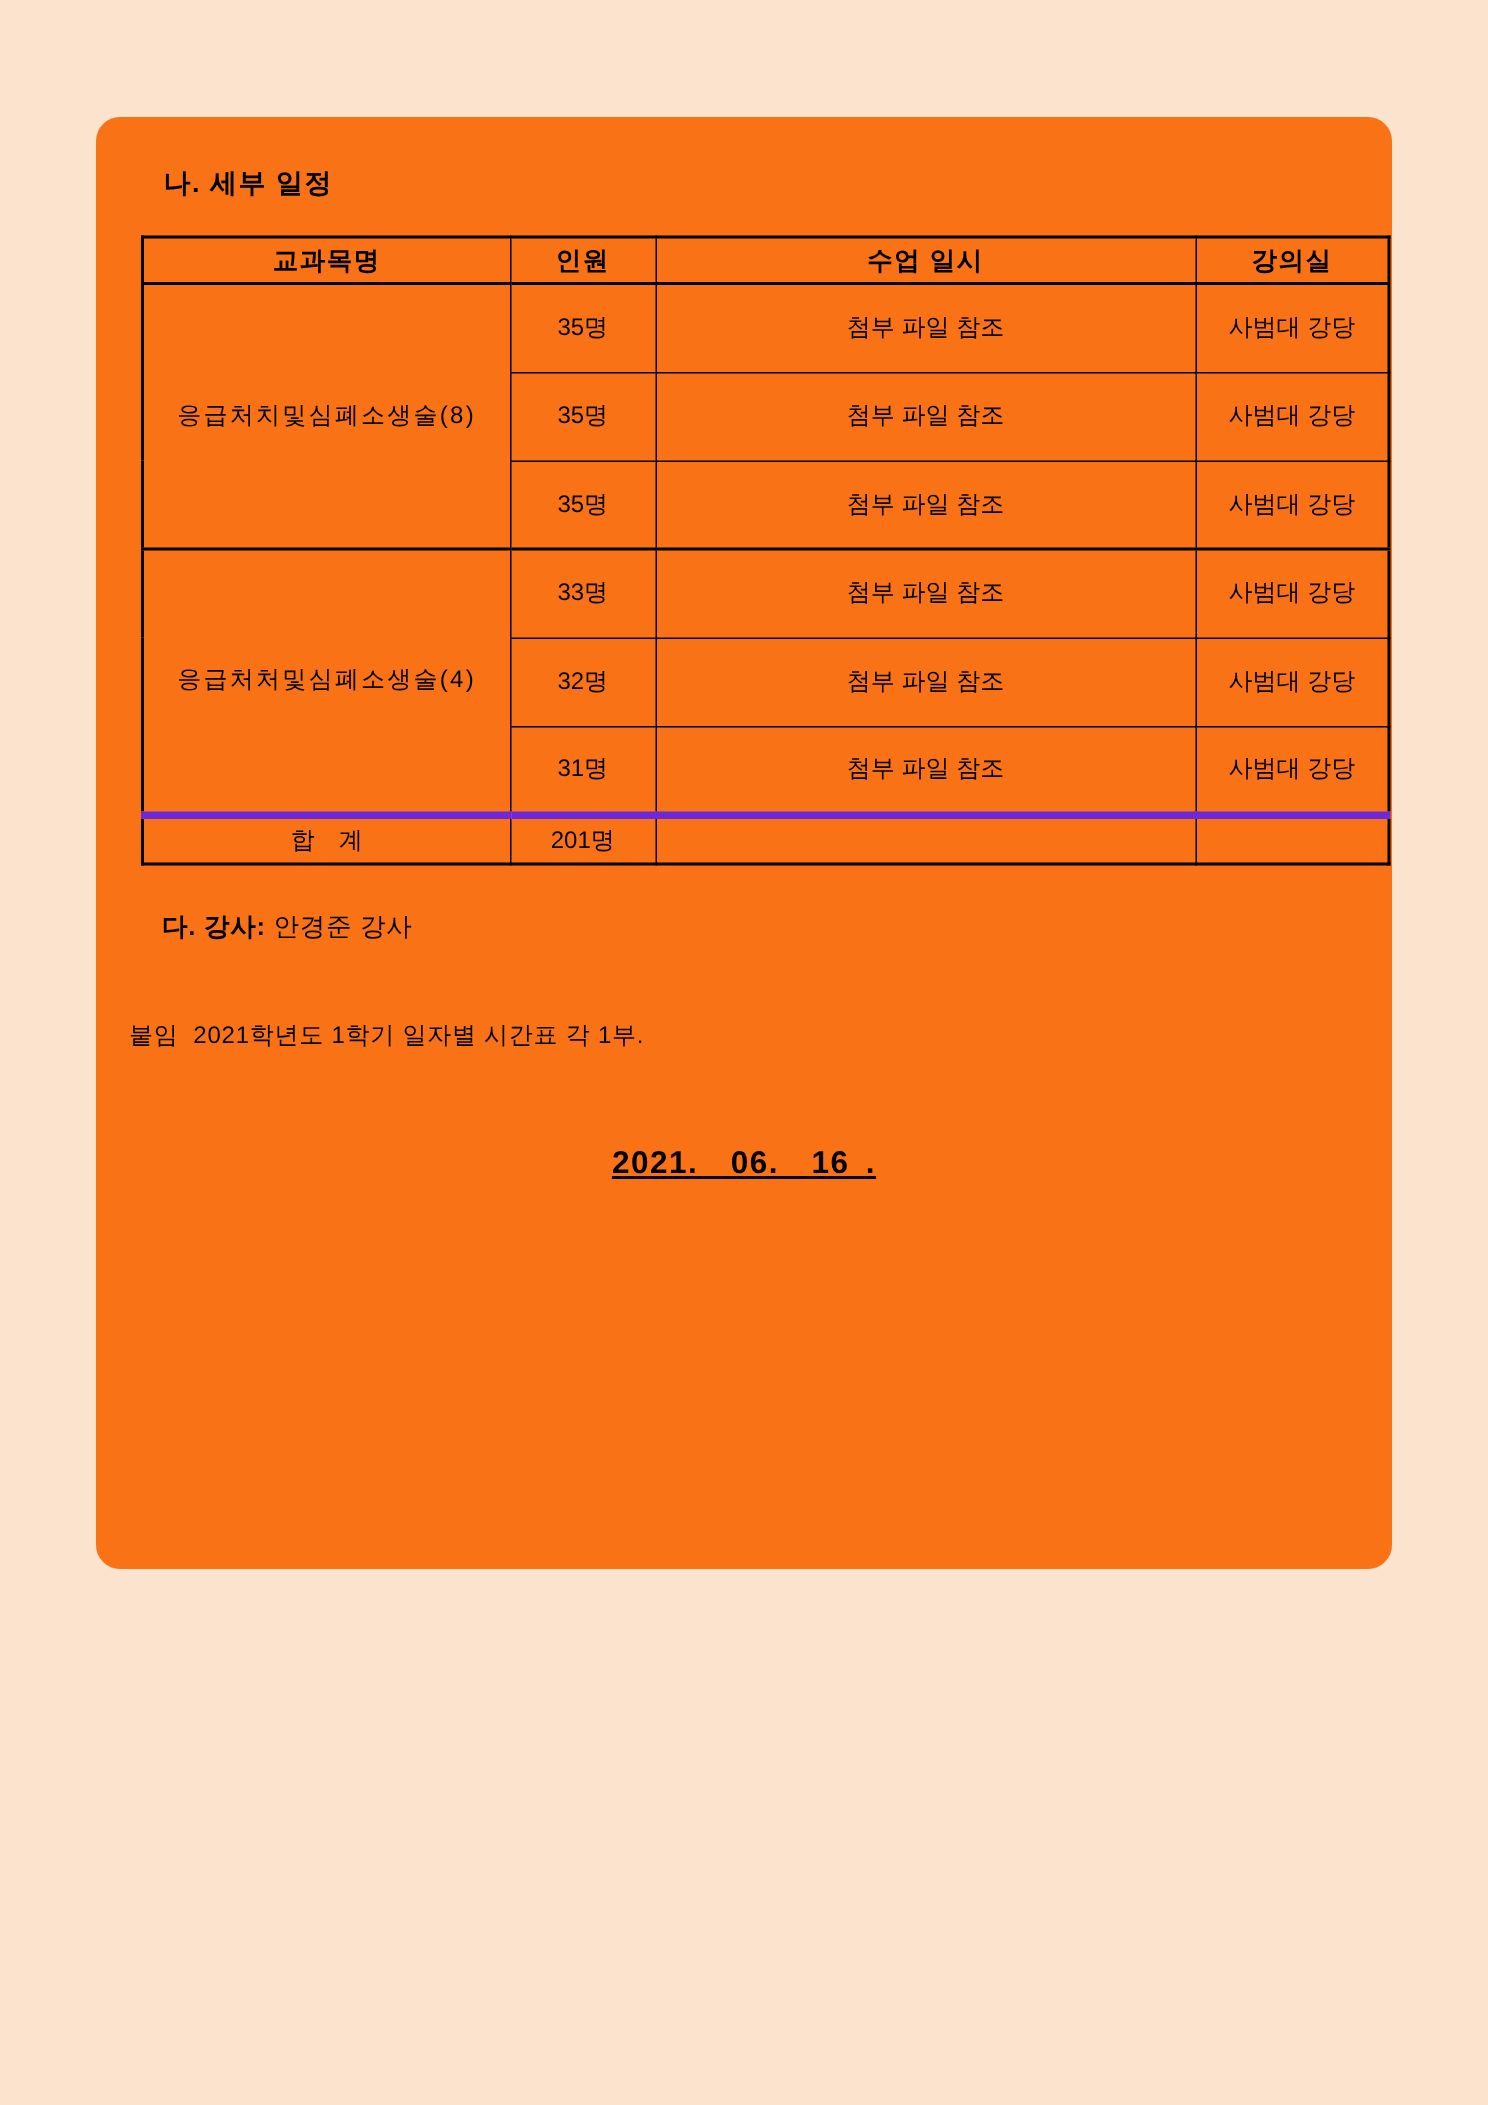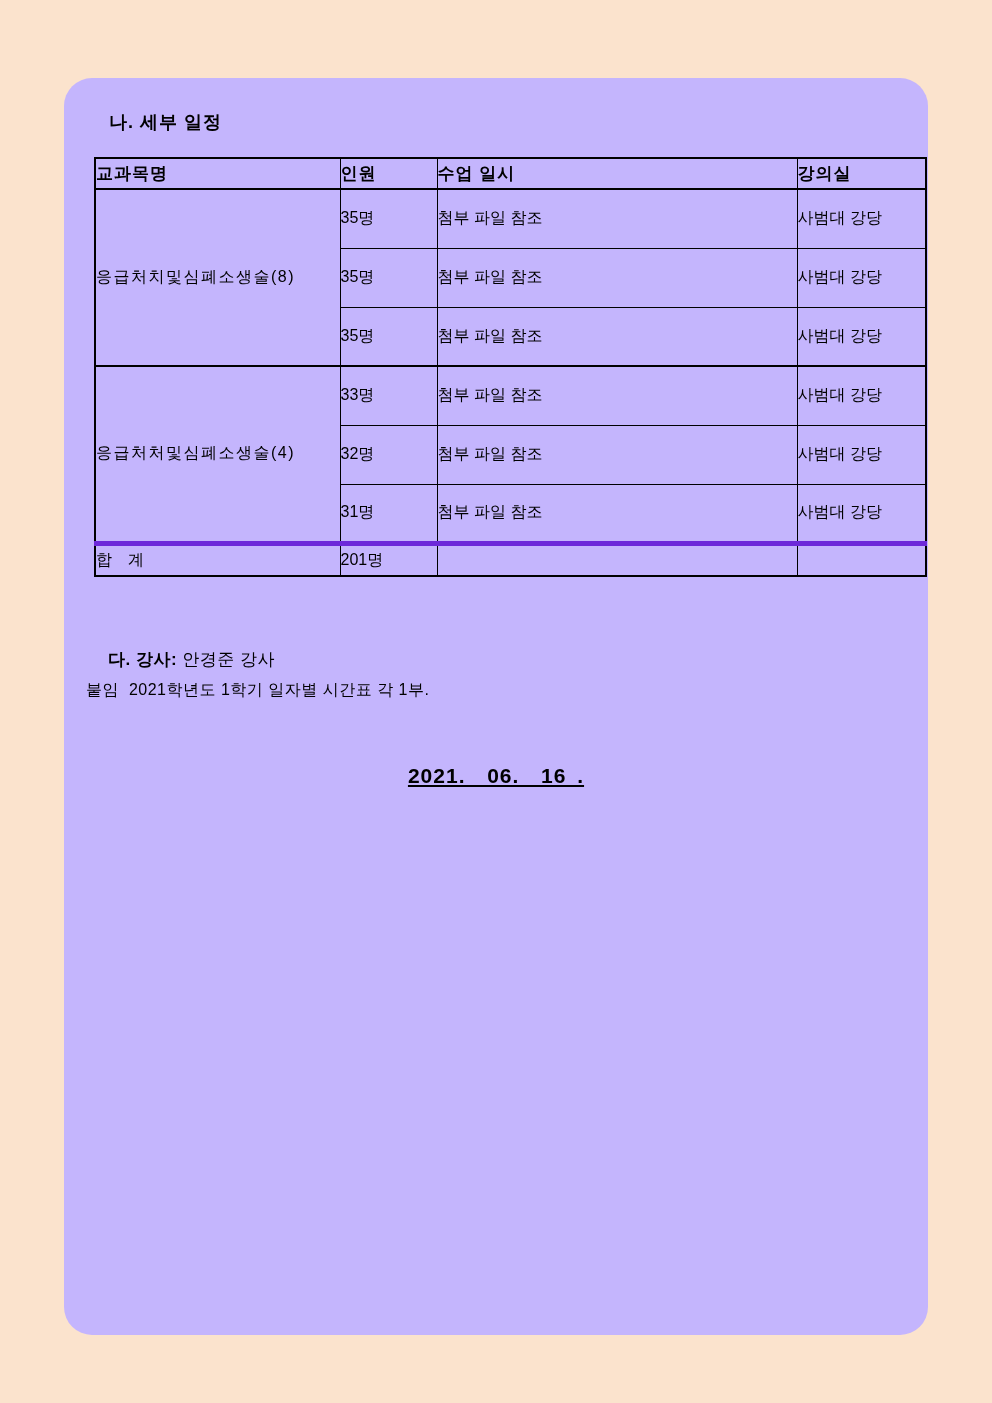--- a/index.html
+++ b/index.html
@@ -6,24 +6,24 @@
   html, body {
     width: 992px;
     height: 1403px;
     background: #fbe3cd;
     font-family: "Liberation Sans", "DejaVu Sans", sans-serif;
     color: #000;
   }
   .paper {
     position: relative;
     width: 864px;
-    height: 1257px;
+    height: 968px;
     margin: 78px auto 0 64px;
-    background: #c4b5fd;
-    border-radius: 28px;
+    background: #f97316;
+    border-radius: 16px;
   }
   .section-heading {
     position: absolute;
     left: 45px;
     top: 110px;
     font-size: 18px;
     font-weight: bold;
     letter-spacing: 1px;
     white-space: pre;
   }
@@ -34,21 +34,21 @@
     position: absolute;
     left: 30px;
     top: 79px;
     width: 831px;
     border-collapse: collapse;
     table-layout: fixed;
     border: 2px solid #000;
   }
   table.schedule th, table.schedule td {
     border: 1px solid #000;
-    text-align: left;
+    text-align: center;
     vertical-align: middle;
     font-size: 16px;
     white-space: pre;
     overflow: hidden;
   }
   table.schedule thead th {
     height: 31px;
     font-size: 17px;
     font-weight: bold;
     border-bottom: 2px solid #000;
@@ -61,21 +61,20 @@
     height: 33px;
     border-top: 5px solid #6d28d9;
   }
   .instructor-line {
     position: absolute;
     left: 44px;
     top: 528px;
     font-size: 17px;
     white-space: pre;
     letter-spacing: 0.5px;
-    margin-top: 42px;
   }
   .instructor-line .label { font-weight: bold; }
   .attachment-line {
     position: absolute;
     left: 22px;
     top: 602px;
     font-size: 16px;
     white-space: pre;
     letter-spacing: 0.5px;
   }

